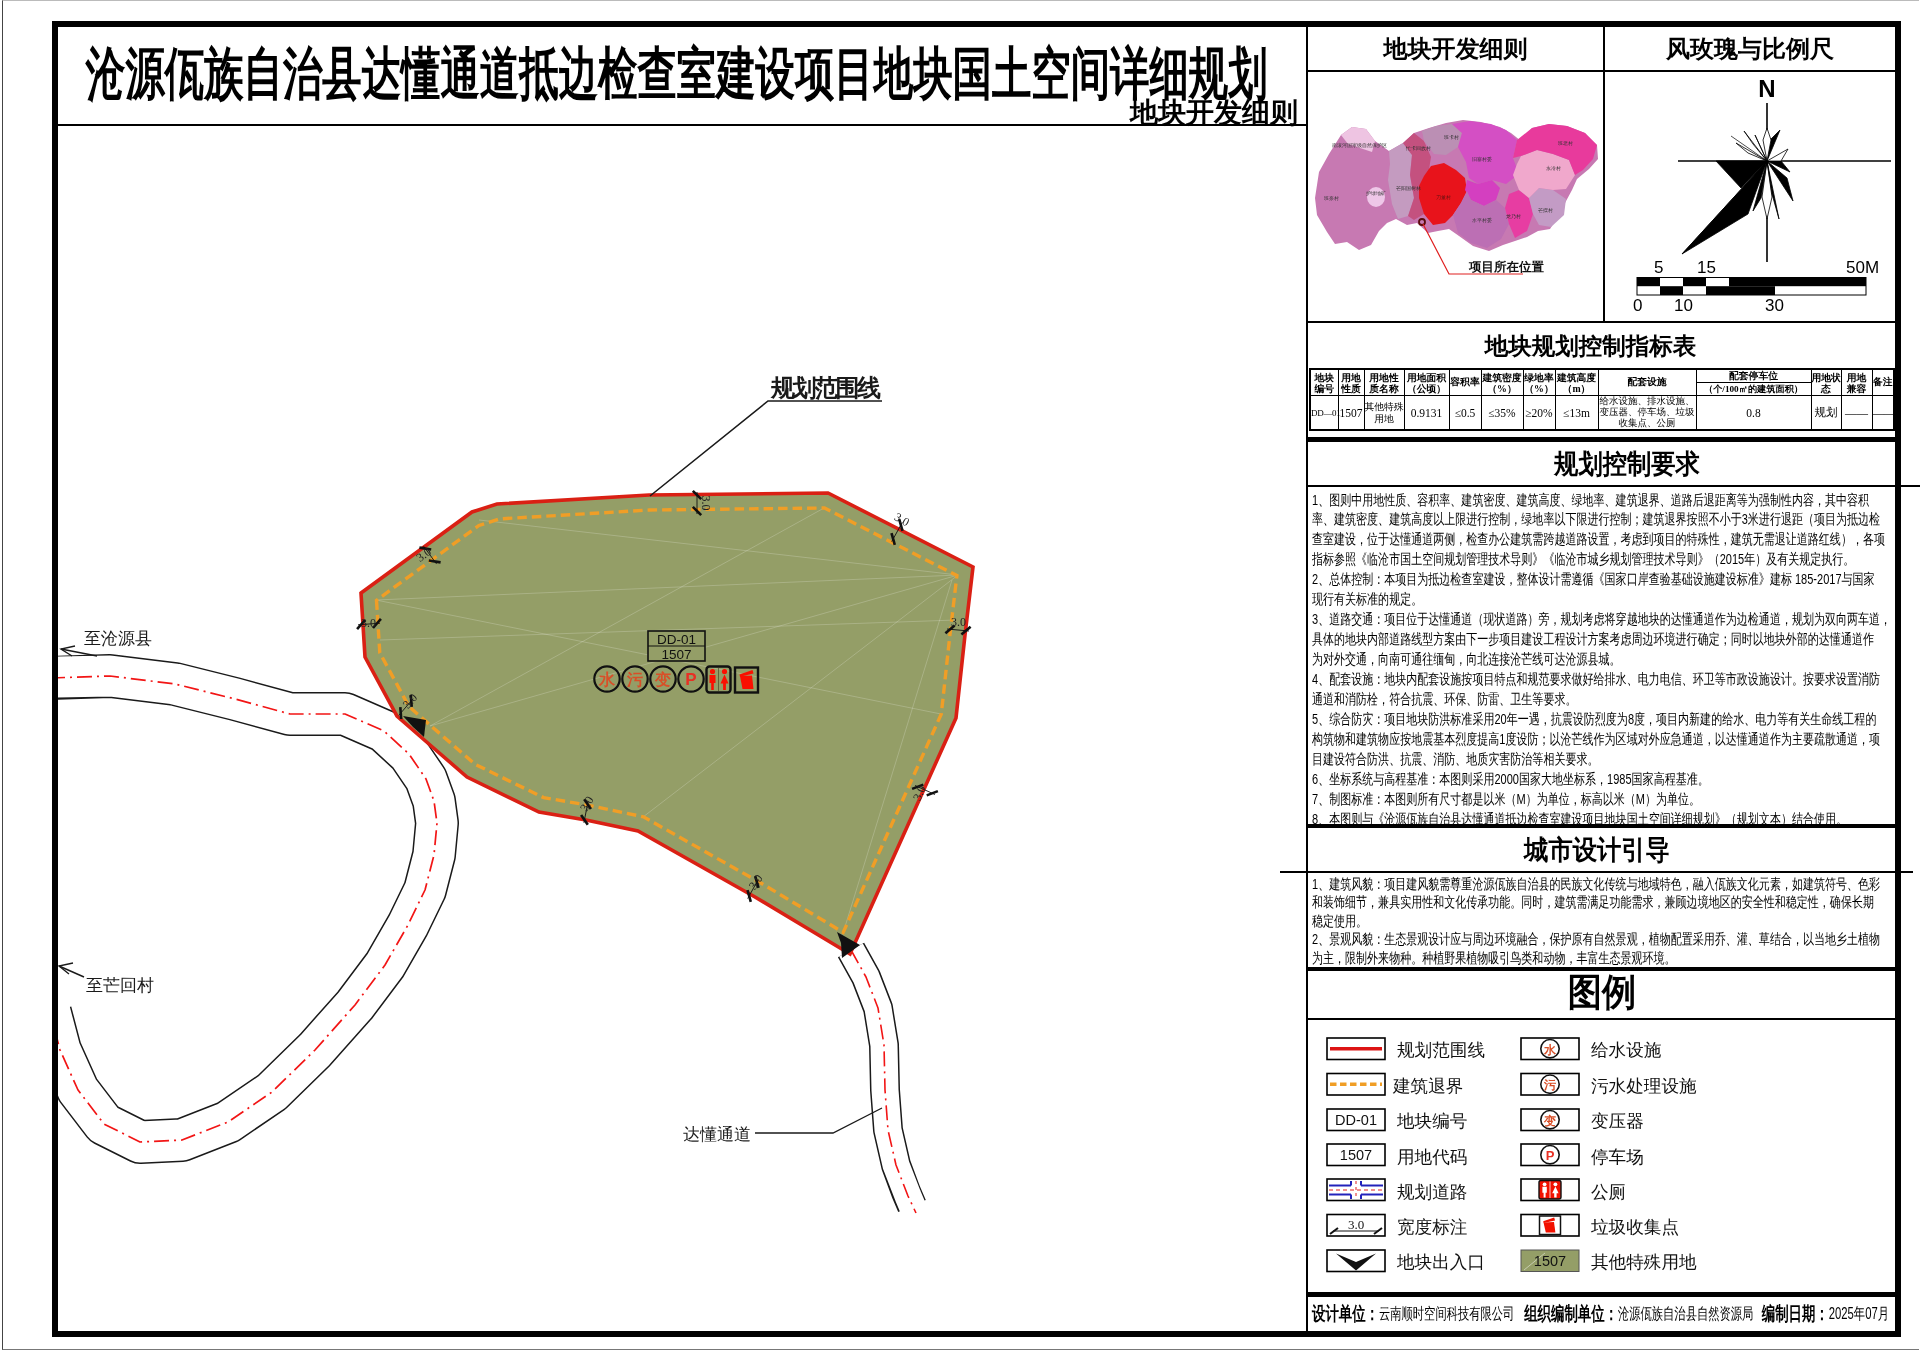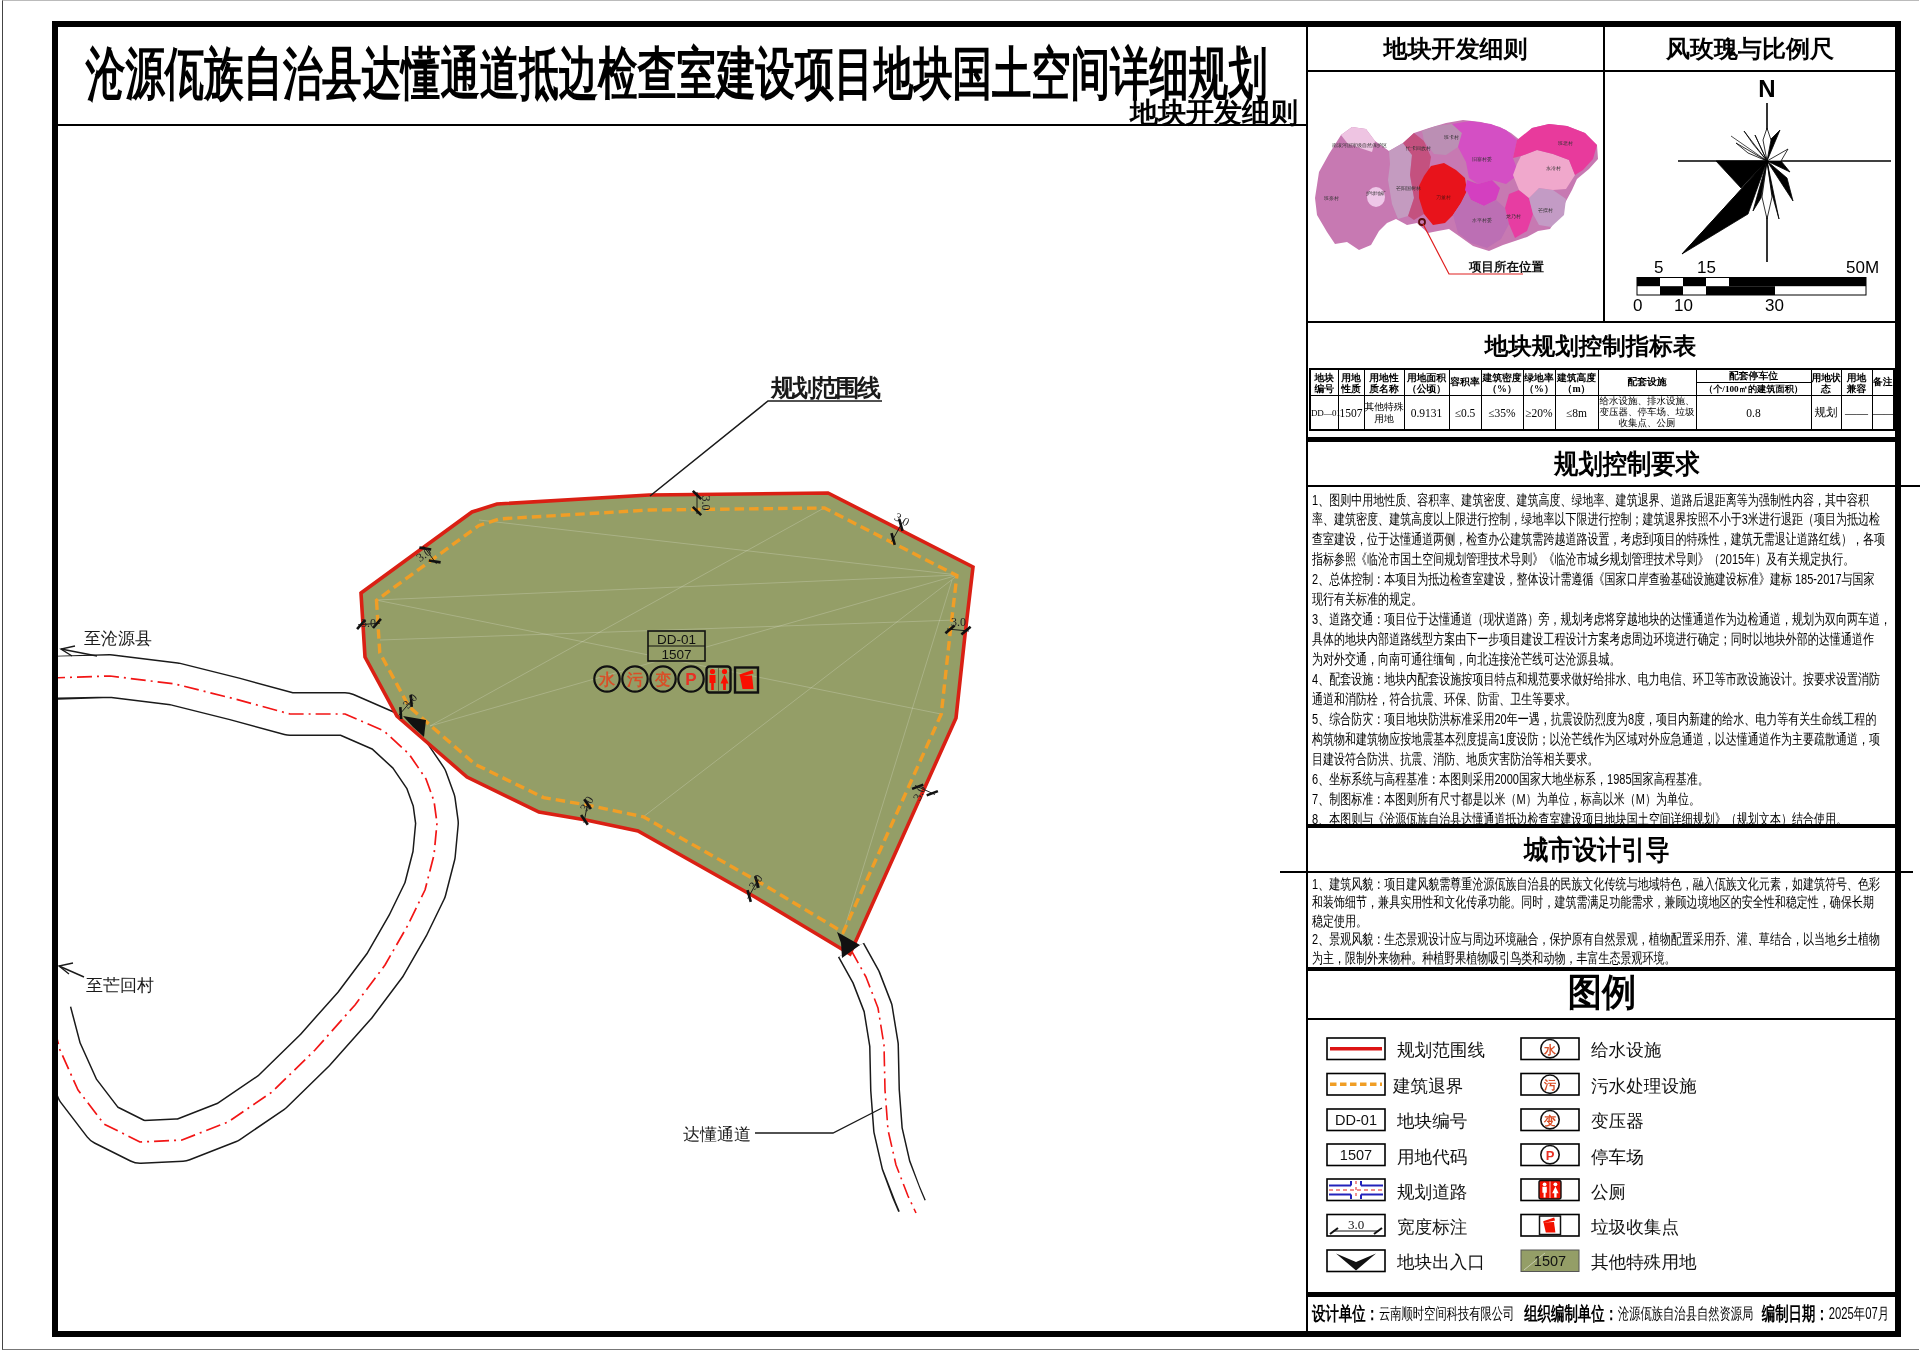--- a/index.html
+++ b/index.html
@@ -296,21 +296,21 @@
     <td style="border:1px solid #000;padding:0;">备注</td>
   </tr>
   <tr style="height:31px;font-size:11.5px;">
     <td style="border:1px solid #000;padding:0;font-size:9px;letter-spacing:-0.3px;">DD—01</td>
     <td style="border:1px solid #000;padding:0;">1507</td>
     <td style="border:1px solid #000;padding:0;line-height:11.5px;font-size:9.8px;">其他特殊<br>用地</td>
     <td style="border:1px solid #000;padding:0;">0.9131</td>
     <td style="border:1px solid #000;padding:0;">≤0.5</td>
     <td style="border:1px solid #000;padding:0;">≤35%</td>
     <td style="border:1px solid #000;padding:0;">≥20%</td>
-    <td style="border:1px solid #000;padding:0;">≤8m</td>
+    <td style="border:1px solid #000;padding:0;">≤13m</td>
     <td style="border:1px solid #000;padding:0;line-height:11px;font-size:9.5px;">给水设施、排水设施、<br>变压器、停车场、垃圾<br>收集点、公厕</td>
     <td style="border:1px solid #000;padding:0;">0.8</td>
     <td style="border:1px solid #000;padding:0;">规划</td>
     <td style="border:1px solid #000;padding:0;">——</td>
     <td style="border:1px solid #000;padding:0;">——</td>
   </tr>
 </tbody>
   </table>
 
 <div class="abs" style="left:1308px;top:437px;width:587px;height:5px;background:#000;"></div>

